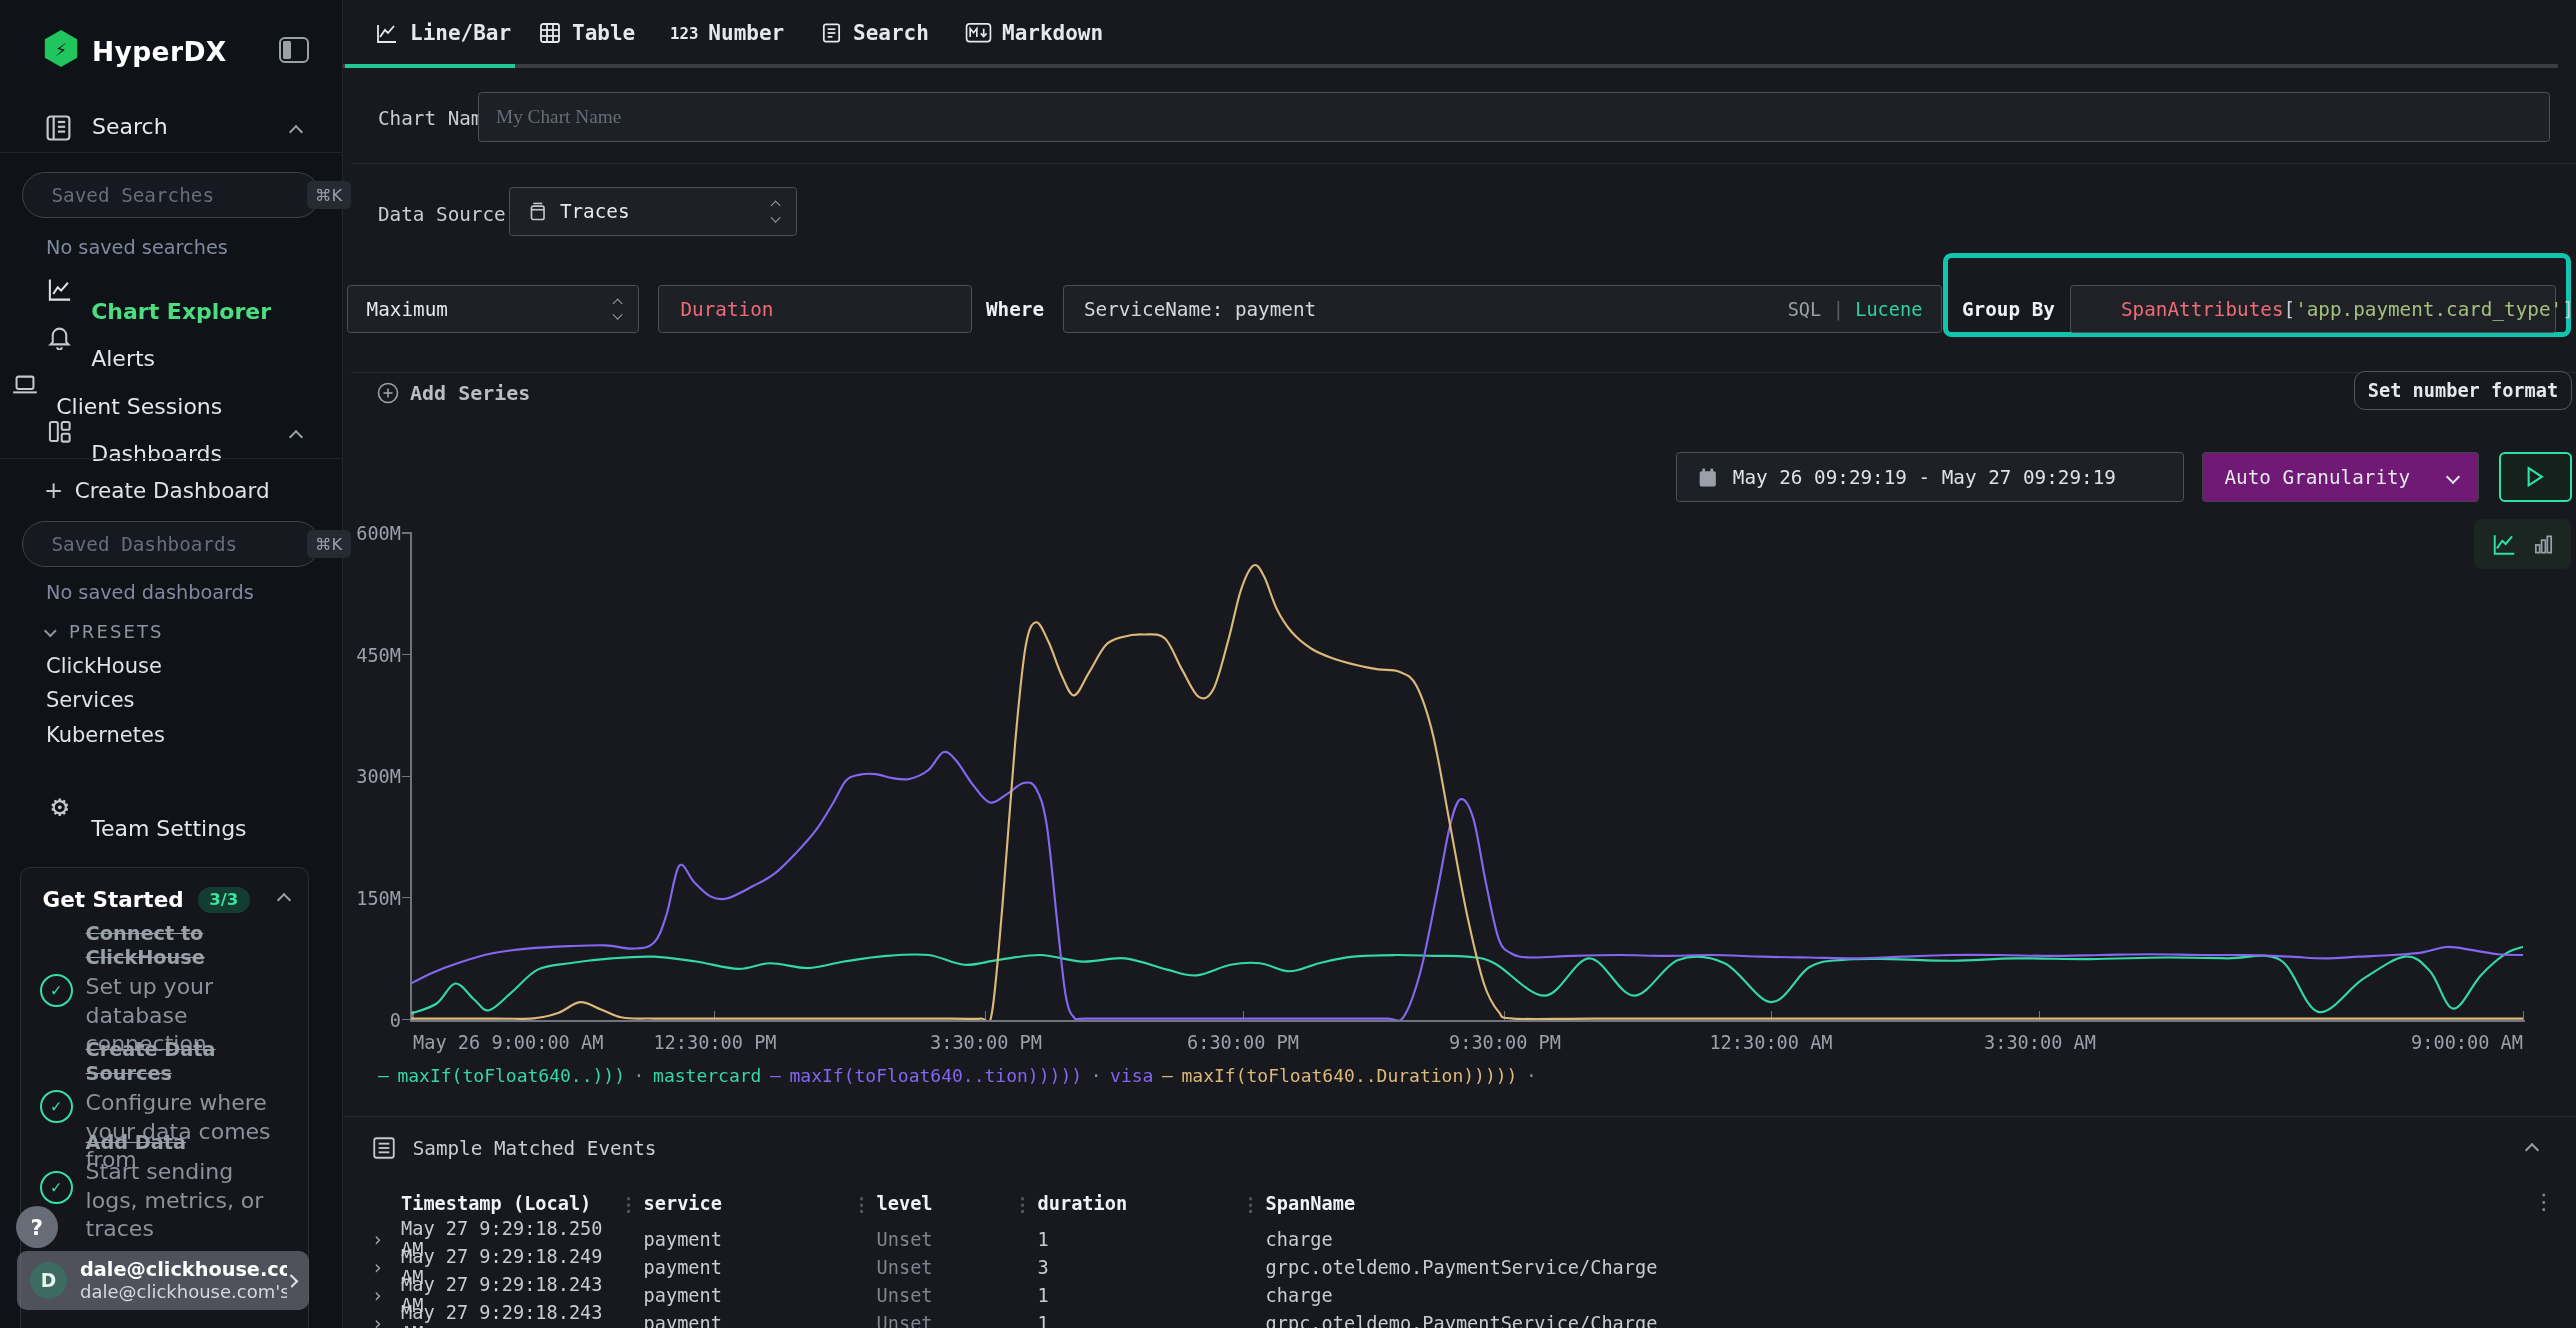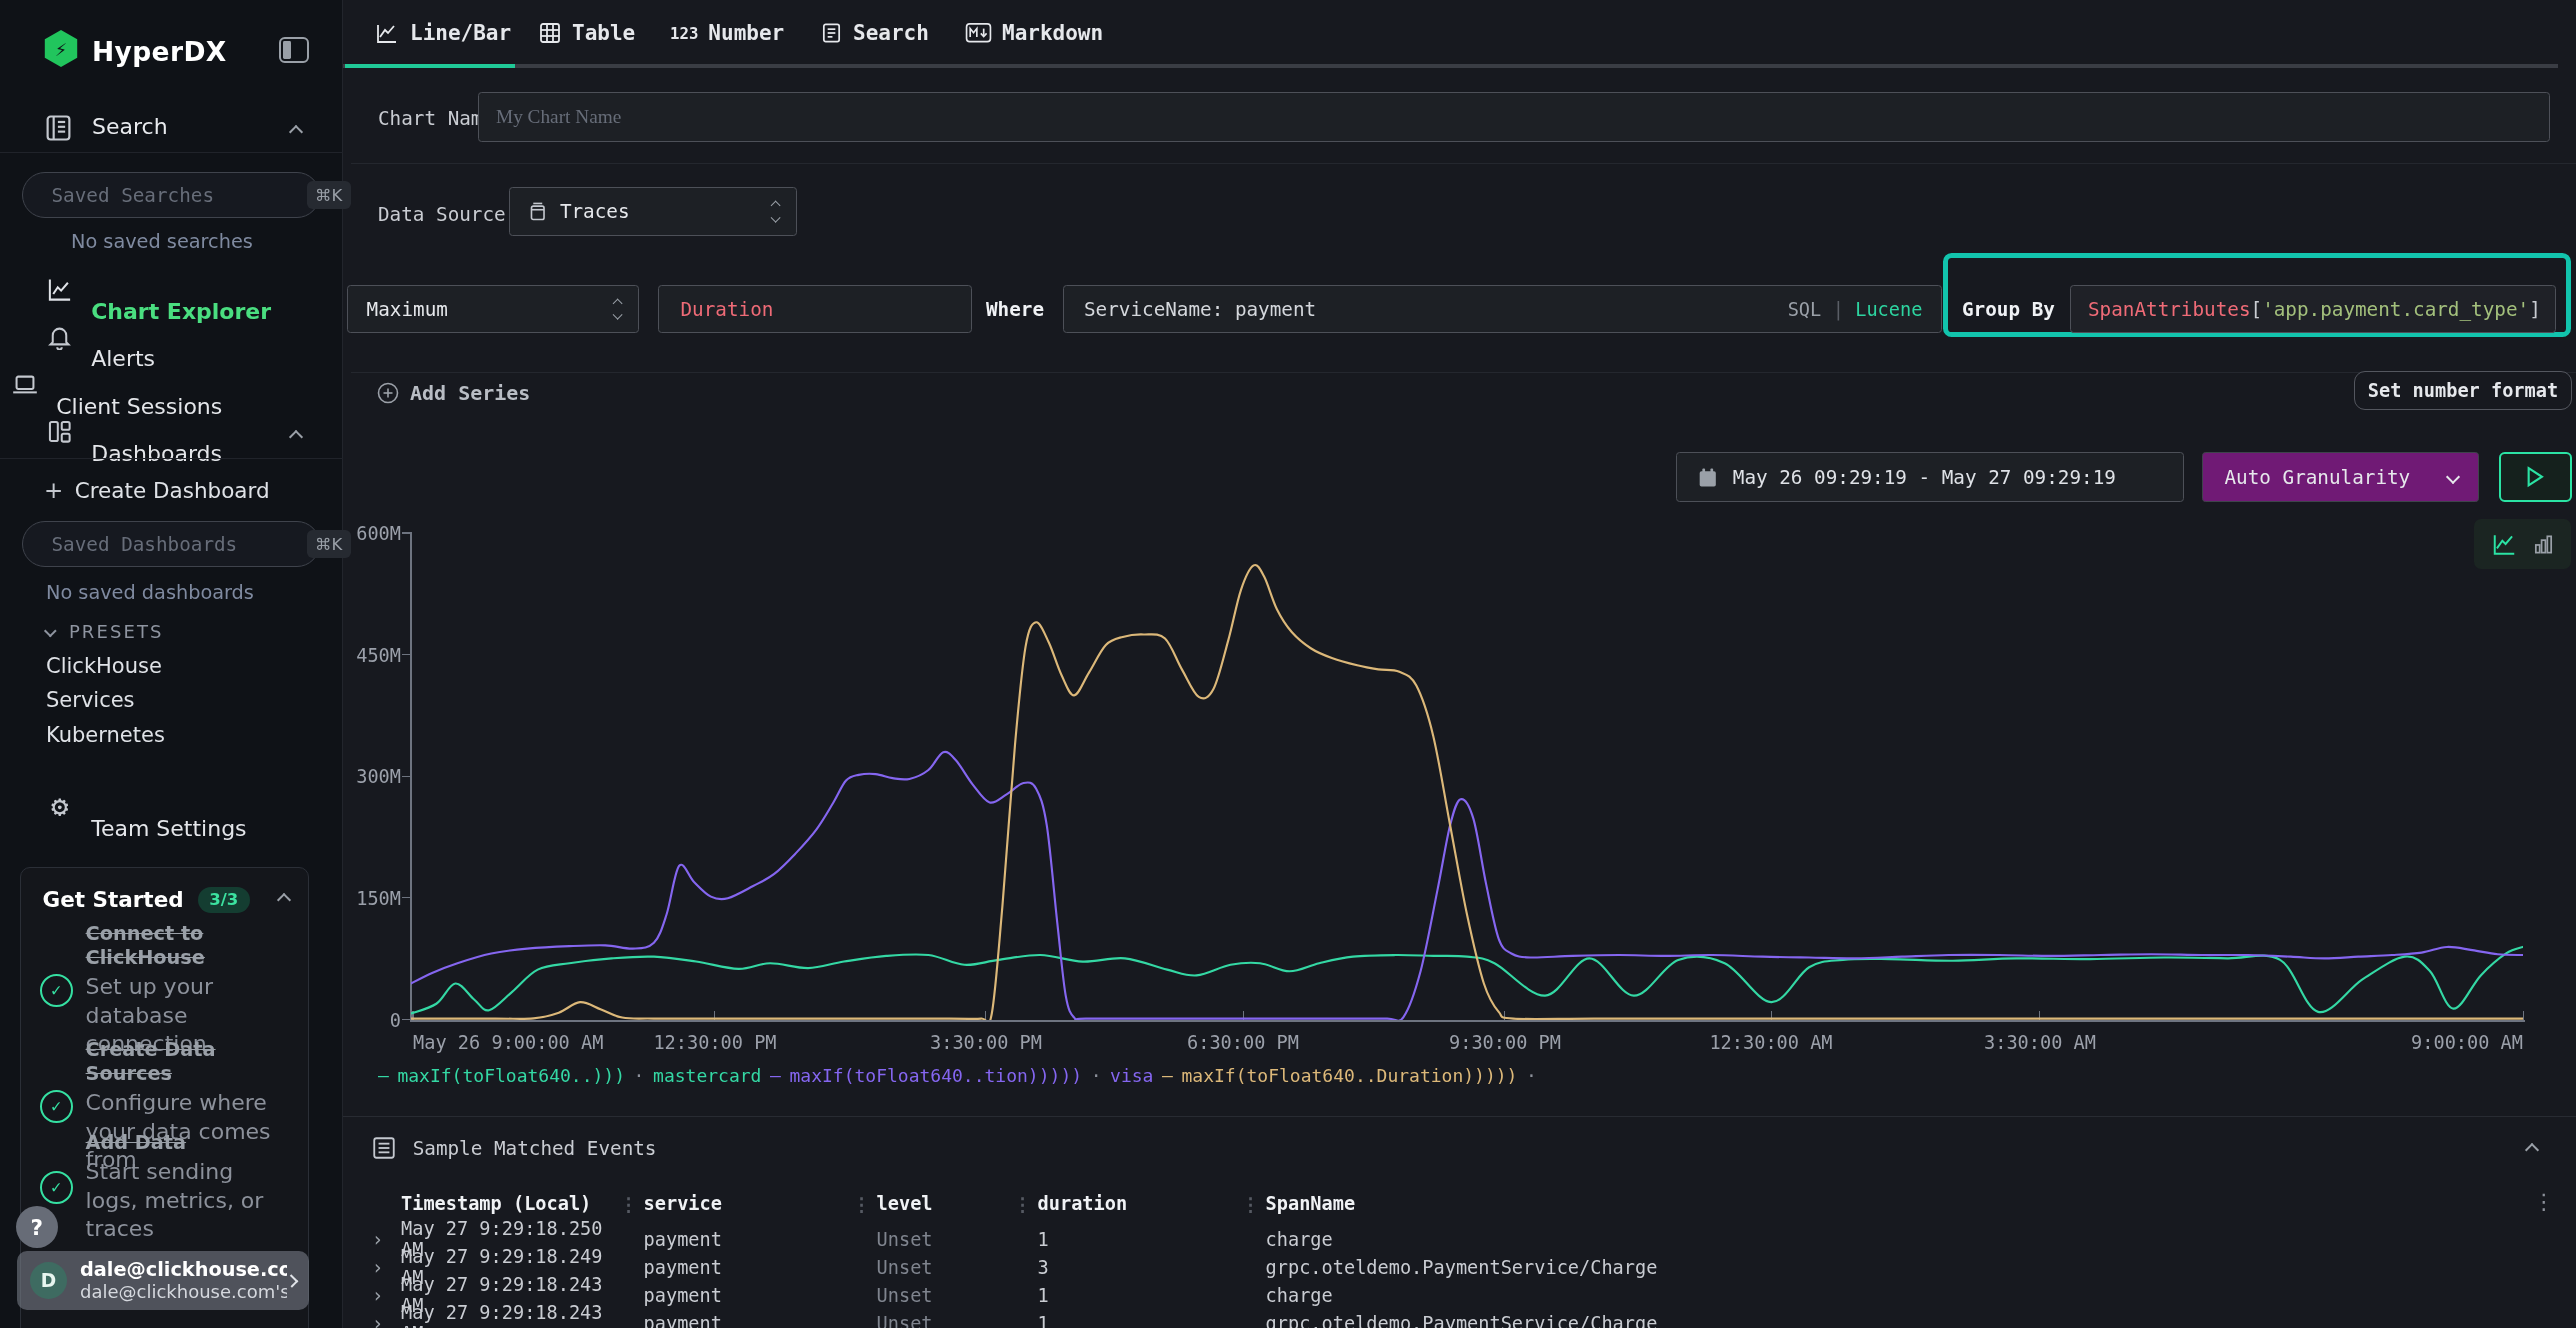--- a/index.html
+++ b/index.html
@@ -118,21 +118,21 @@
     <div class="abs divider-h" style="left:0;top:152px;width:343px;"></div>
 
     <div class="abs pill" style="top:172px;">
       <svg width="20" height="20" viewBox="0 0 24 24" fill="none" stroke="#8c909a" stroke-width="2.2">
         <circle cx="10.5" cy="10.5" r="6.5"></circle>
           <line x1="15.5" y1="15.5" x2="21" y2="21"></line>
       </svg>
       <input type="text" placeholder="Saved Searches" style="">
       <span class="kbd">⌘K</span>
     </div>
-    <div class="abs muted-blue sans" style="left:46px;top:230px;margin-left:25px;">No saved searches</div>
+    <div class="abs muted-blue sans" style="left:46px;top:236px;">No saved searches</div>
 
     <div class="abs nav-item" style="top:266px;">
       <span class="nav-icon">
         <svg width="30" height="27" viewBox="0 0 24 24" fill="none" stroke="#dfe2e7" stroke-width="1.8">
           <polyline points="3,3 3,21 21,21"></polyline>
             <polyline points="6,16 10,10 13,13 19,6"></polyline>
         </svg>
       </span>
       <span class="nav-label active sans">Chart Explorer</span>
     </div>
@@ -314,21 +314,21 @@
   <div class="abs white-b" style="left:986px;top:298px;font-size:19.3px;">Where</div>
   <div class="abs inputbox" style="left:1063px;top:285px;width:879px;height:48px;">
     <span style="margin-left:20px;font-size:19.3px;color:#d4d7dc;">ServiceName: payment</span>
     <span style="margin-left:auto;margin-right:18.6px;display:flex;gap:11.4px;font-size:18.6px;">
       <span class="grey">SQL</span>
       <span style="color:#5a5e66;">|</span>
       <span class="teal">Lucene</span>
     </span>
   </div>
   <div class="abs white-b" style="left:1962px;top:298px;font-size:19.3px;z-index:6;">Group By</div>
-  <div class="abs inputbox" style="left:2070px;top:285px;width:486px;height:48px;z-index:6;background:#1f2127;">
+  <div class="abs inputbox" style="left:2070px;top:285px;width:486px;height:48px;z-index:6;background:#1f2127;padding-left:33px;">
     <span style="margin-left:17px;font-size:19.3px;white-space:nowrap;">
       <span class="red">SpanAttributes</span><span style="color:#c9ccd2;">[</span><span class="olive">'app.payment.card_type'</span><span style="color:#c9ccd2;">]</span>
     </span>
   </div>
   <div id="gb-highlight" class="abs"></div>
 
   <div class="abs divider-main" style="top:372px;"></div>
 
   <div class="abs ghost-btn" style="left:376px;top:378px;height:29px;">
     <svg width="24" height="24" viewBox="0 0 24 24" fill="none" stroke="#9ba0a8" stroke-width="1.6">

